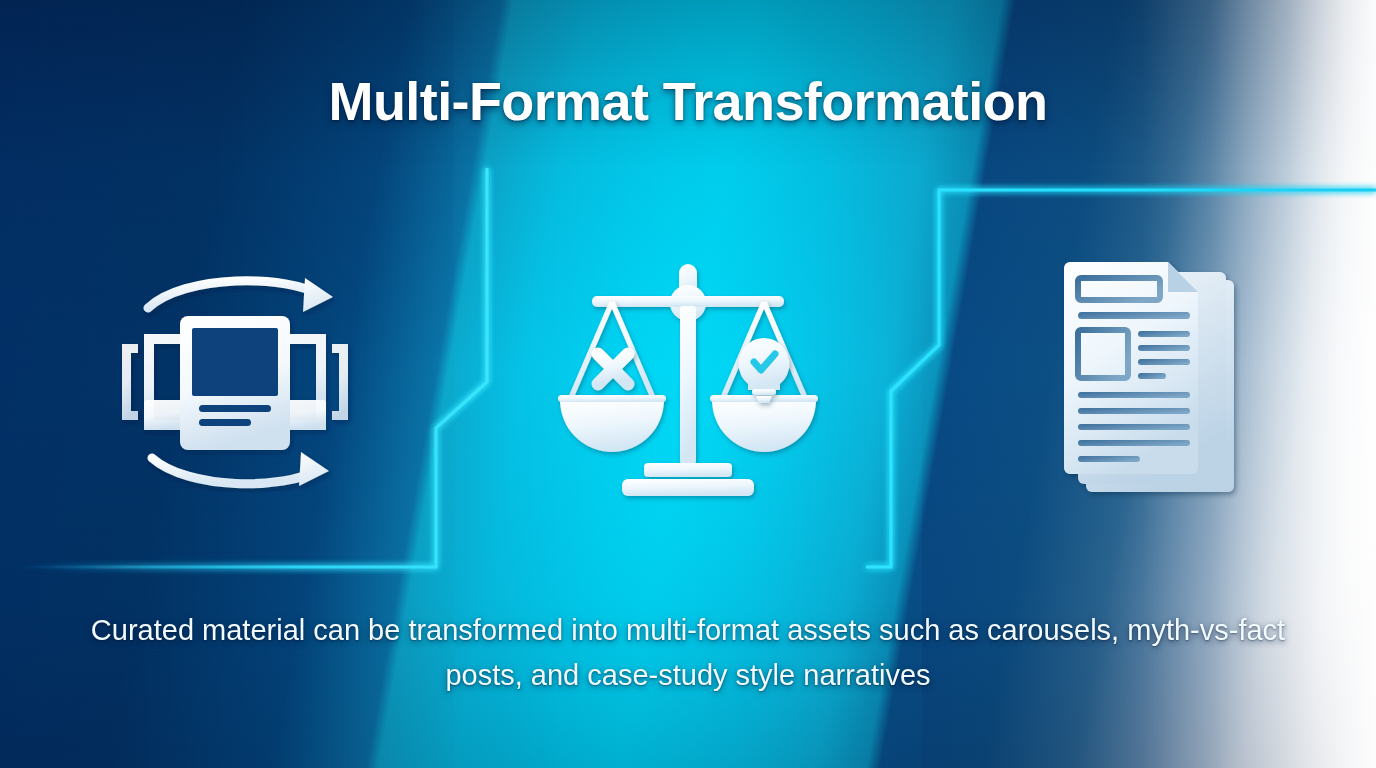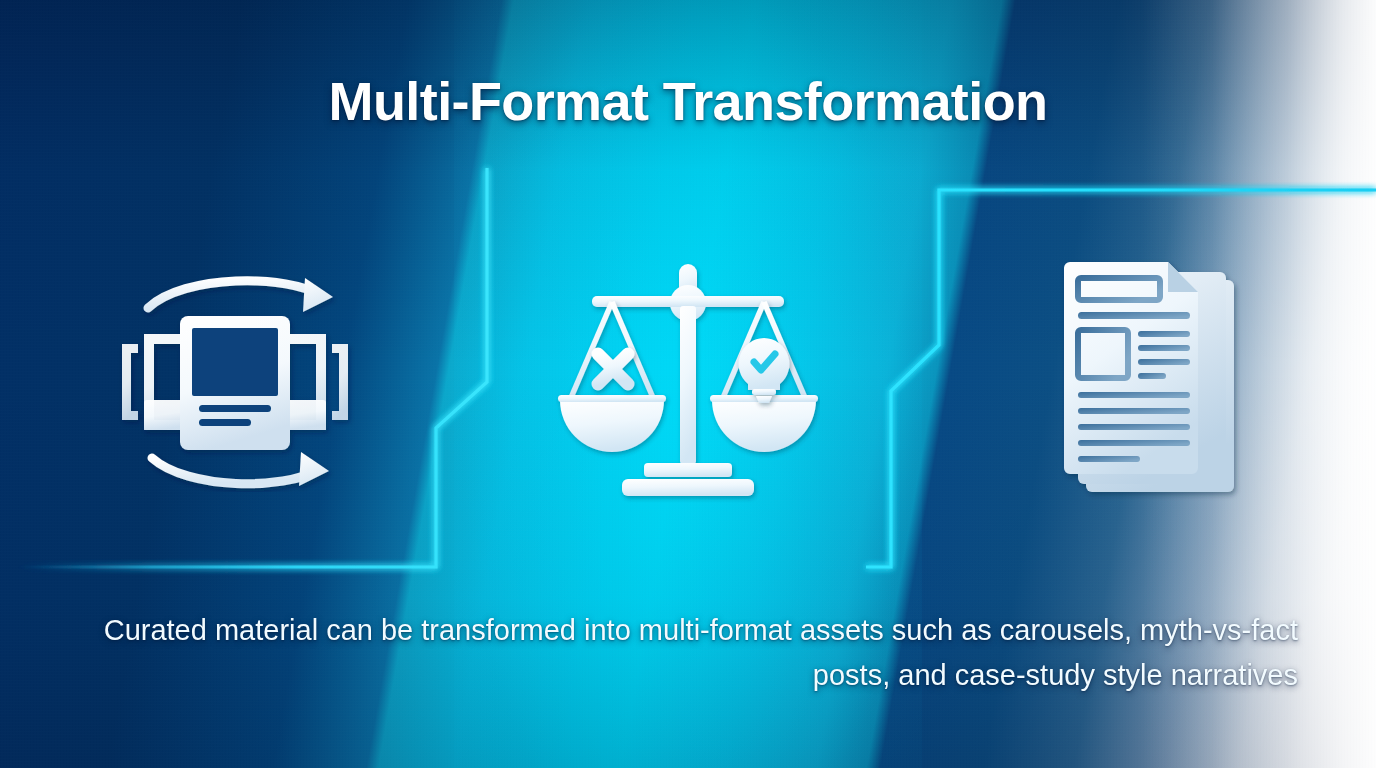--- a/index.html
+++ b/index.html
@@ -96,21 +96,21 @@
     text-shadow: 0 3px 7px rgba(0,22,55,0.55), 0 1px 2px rgba(0,20,50,0.45);
     white-space: nowrap;
     margin-top: 8px;
   }
 
   
   .caption {
     position: absolute;
     left: 78px; right: 78px;
     top: 608px;
-    text-align: right;
+    text-align: center;
     color: #f2fbff;
     font-size: 29px;
     line-height: 1.55;
     font-weight: normal;
     text-shadow: 0 2px 6px rgba(0,25,60,0.55), 0 1px 2px rgba(0,20,50,0.40);
   }
 
   
   .icon-wrap { position: absolute; }
   #icon-carousel { left: 100px; top: 272px; width: 270px; height: 220px; }

